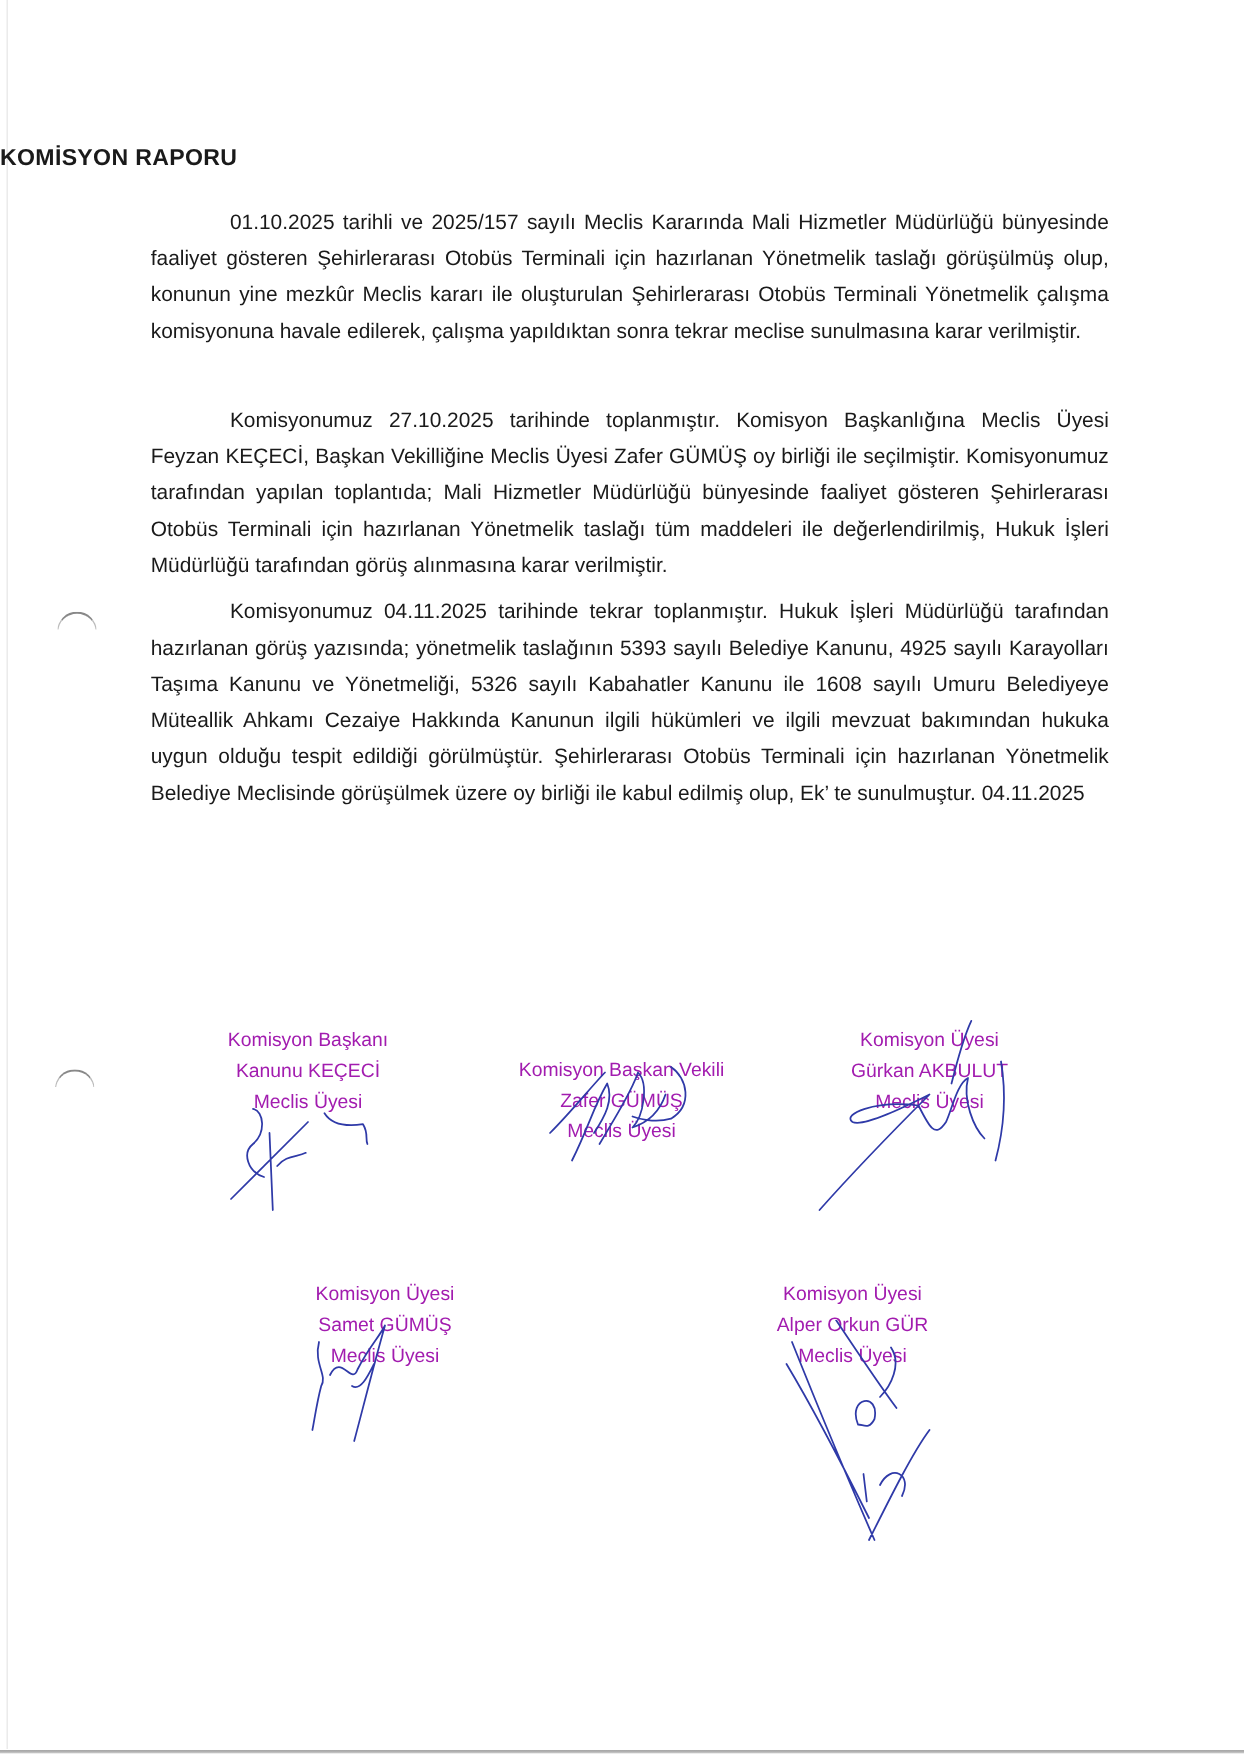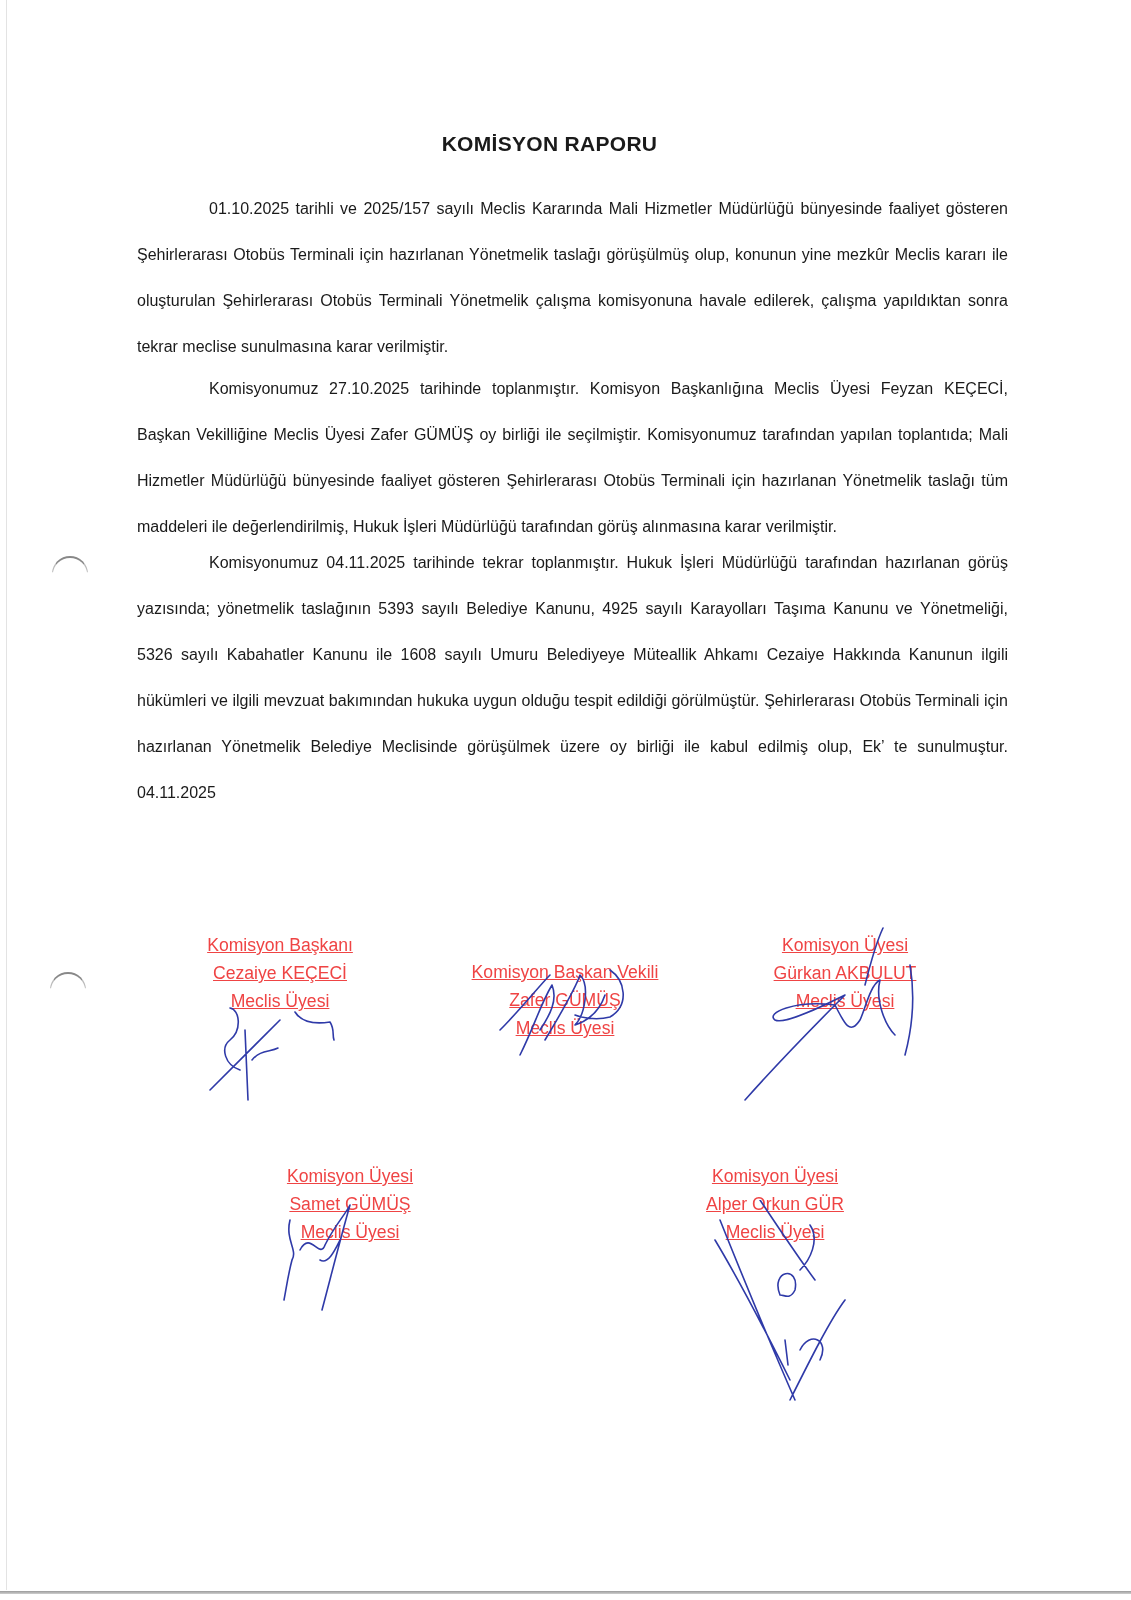--- a/index.html
+++ b/index.html
@@ -16,32 +16,31 @@
     position: absolute; left: 0; top: 1591px; width: 1131px; height: 3px;
     background: linear-gradient(#9a9a9a, #cfcfcf);
   }
   .punch-hole {
     position: absolute; width: 34px; height: 34px; border-radius: 50%;
     border-top: 2px solid #888; border-left: 1px solid #bbb; border-right: 1px solid #bbb;
     border-bottom: 0 solid transparent;
     clip-path: inset(0 0 55% 0);
   }
   .title {
-    position: absolute; top: 132px; left: 0; width: 1099px; text-align: center;
+    position: absolute; top: 132px; left: 0; width: 1099px; 
     font-size: 21px; font-weight: bold; letter-spacing: 0.3px; color: #1a1a1a;
   }
   .para {
     position: absolute; left: 137px; width: 871px;
-    font-size: 16px; line-height: 46px; text-align: justify;
+    font-size: 19px; line-height: 33px; text-align: justify;
     text-indent: 72px; margin: 0;
   }
   .sig {
     position: absolute; text-align: center; font-size: 17.6px; line-height: 28px;
-    color: #ef4444;
-    text-decoration: underline;
+    color: #a21caf;
   }
   .sig div { white-space: nowrap; }
   .scribble {
     position: absolute; pointer-events: none;
   }
   .scribble path { fill: none; stroke: #2f3aa8; stroke-width: 1.6; stroke-linecap: round; stroke-linejoin: round; }
 </style>
 </head>
 <body>
 
@@ -51,21 +50,21 @@
 <div class="punch-hole" style="left:50px; top:972px;"></div>
 
 <h1 class="title" style="margin:0;">KOMİSYON RAPORU</h1>
 
 <p class="para" style="top:186px;">01.10.2025 tarihli ve 2025/157 sayılı Meclis Kararında Mali Hizmetler Müdürlüğü bünyesinde faaliyet gösteren Şehirlerarası Otobüs Terminali için hazırlanan Yönetmelik taslağı görüşülmüş olup, konunun yine mezkûr Meclis kararı ile oluşturulan Şehirlerarası Otobüs Terminali Yönetmelik çalışma komisyonuna havale edilerek, çalışma yapıldıktan sonra tekrar meclise sunulmasına karar verilmiştir.</p>
 <p class="para" style="top:366px;">Komisyonumuz 27.10.2025 tarihinde toplanmıştır. Komisyon Başkanlığına Meclis Üyesi Feyzan KEÇECİ, Başkan Vekilliğine Meclis Üyesi Zafer GÜMÜŞ oy birliği ile seçilmiştir. Komisyonumuz tarafından yapılan toplantıda; Mali Hizmetler Müdürlüğü bünyesinde faaliyet gösteren Şehirlerarası Otobüs Terminali için hazırlanan Yönetmelik taslağı tüm maddeleri ile değerlendirilmiş, Hukuk İşleri Müdürlüğü tarafından görüş alınmasına karar verilmiştir.</p>
 <p class="para" style="top:540px;">Komisyonumuz 04.11.2025 tarihinde tekrar toplanmıştır. Hukuk İşleri Müdürlüğü tarafından hazırlanan görüş yazısında; yönetmelik taslağının 5393 sayılı Belediye Kanunu, 4925 sayılı Karayolları Taşıma Kanunu ve Yönetmeliği, 5326 sayılı Kabahatler Kanunu ile 1608 sayılı Umuru Belediyeye Müteallik Ahkamı Cezaiye Hakkında Kanunun ilgili hükümleri ve ilgili mevzuat bakımından hukuka uygun olduğu tespit edildiği görülmüştür.   Şehirlerarası Otobüs Terminali için hazırlanan Yönetmelik Belediye Meclisinde görüşülmek üzere oy birliği ile kabul edilmiş olup, Ek’ te sunulmuştur. 04.11.2025</p>
 
 <div class="sig" style="left:180px; top:931px; width:200px;">
   <div>Komisyon Başkanı</div>
-  <div>Cezaiye KEÇECİ</div>
+  <div>Kanunu KEÇECİ</div>
   <div>Meclis Üyesi</div>
 </div>
 <svg class="scribble" style="left:200px; top:990px;" width="150" height="120">
   <path d="M30 18 C40 20 42 40 30 50 C20 58 25 75 40 80 M10 100 L80 30 M45 40 L48 110 M52 70 C60 60 70 62 78 58 M95 22 C100 30 110 35 130 32 C135 40 132 45 134 50" style="stroke: rgb(47, 58, 168);"></path>
 </svg>
 
 <div class="sig" style="left:450px; top:958px; width:230px;">
   <div>Komisyon Başkan Vekili</div>
   <div>Zafer GÜMÜŞ</div>
   <div>Meclis Üyesi</div>

